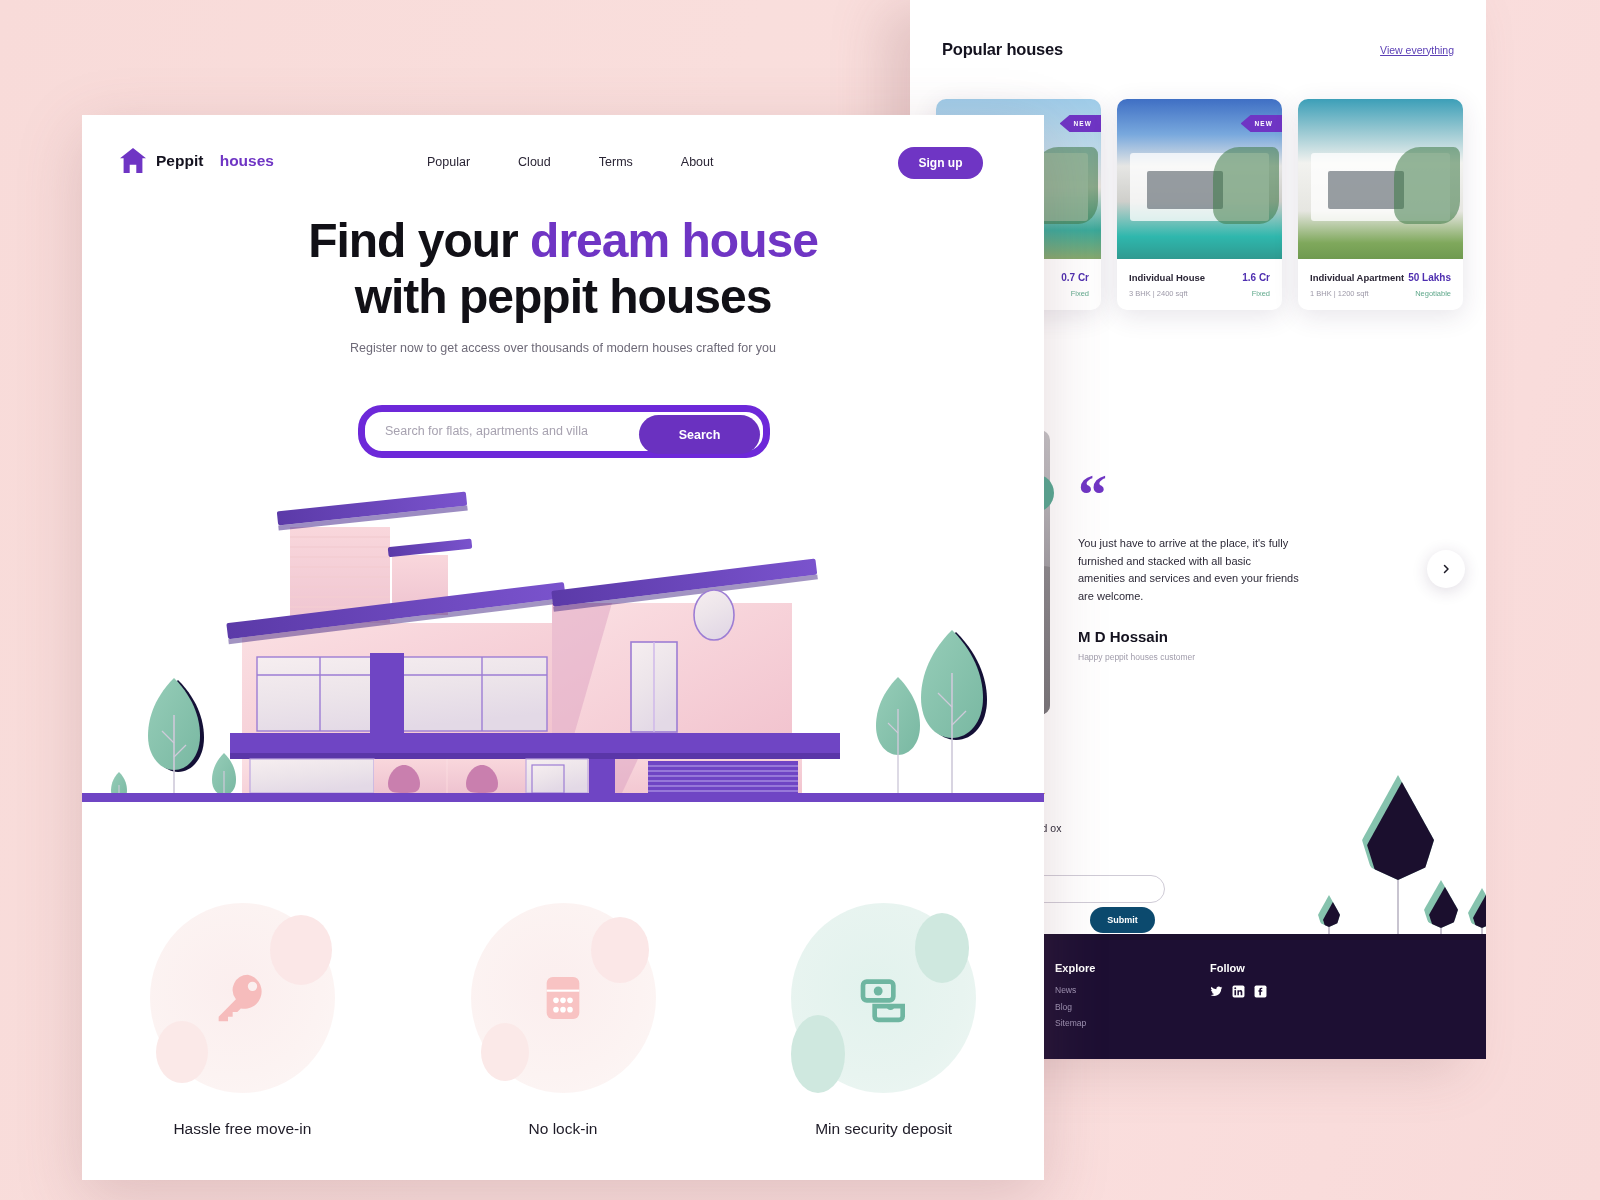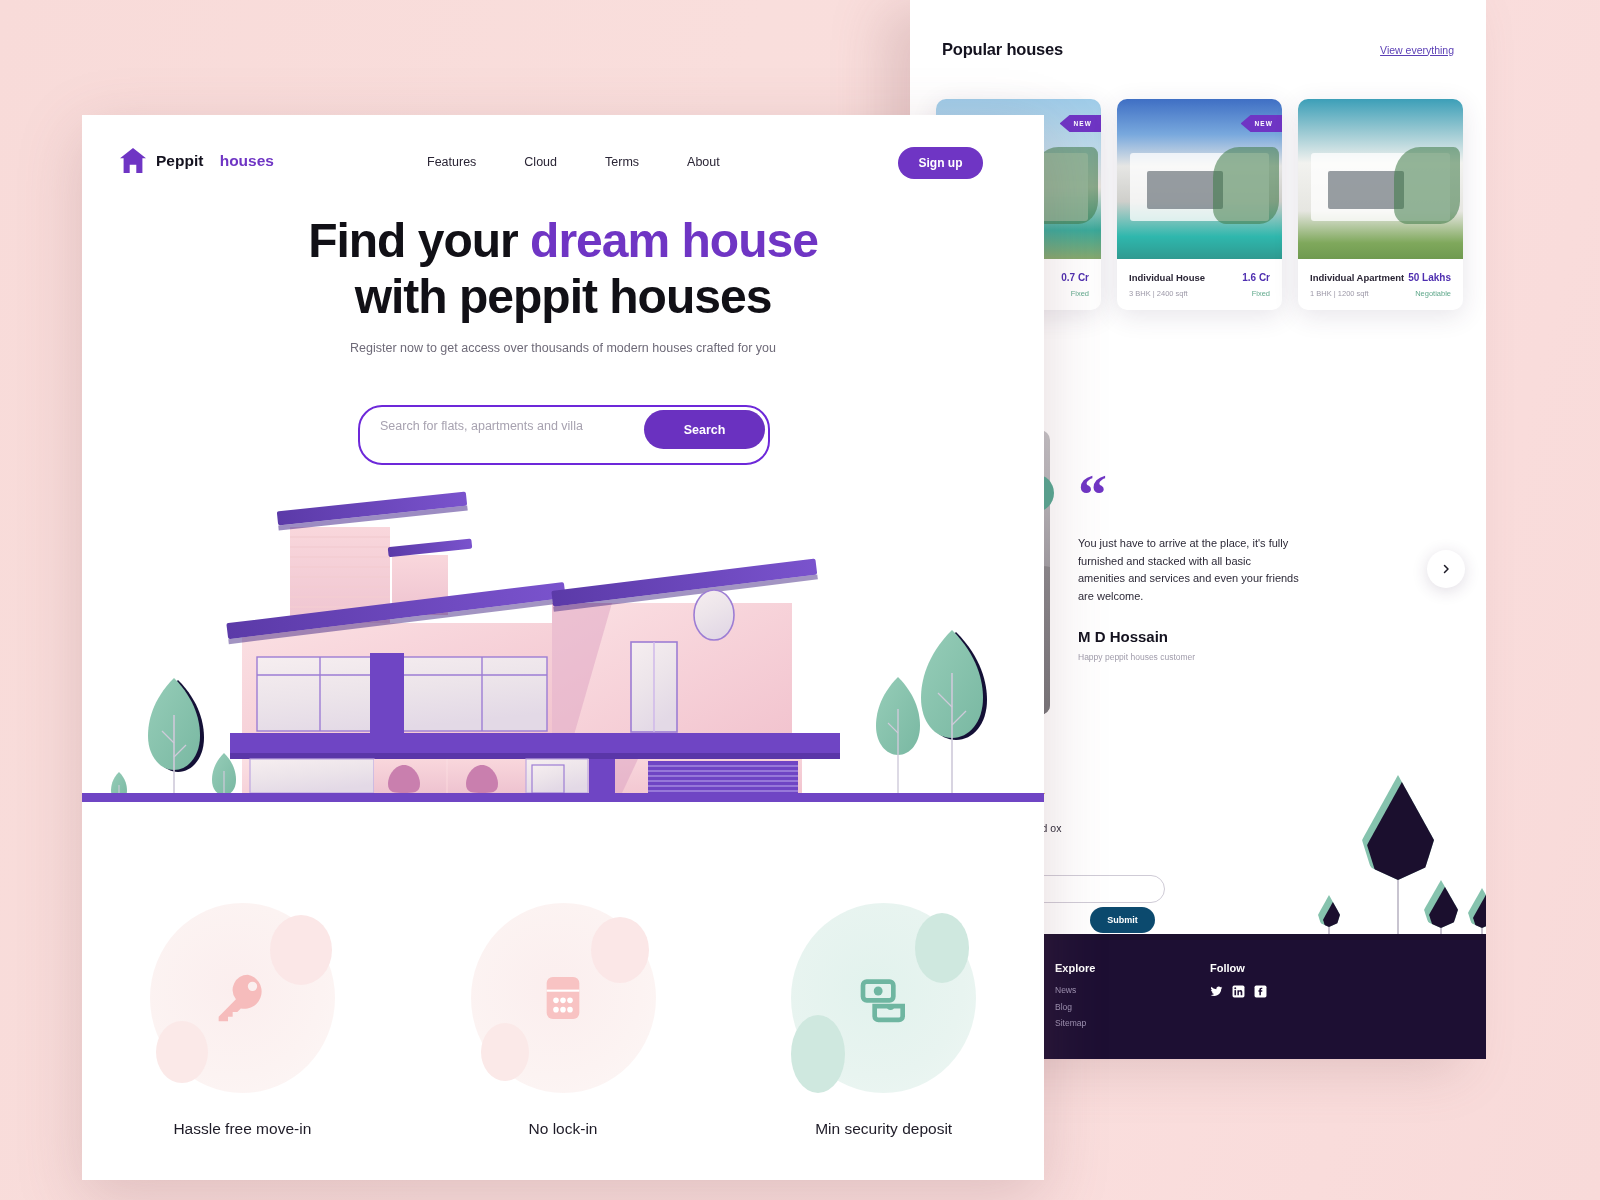--- a/index.html
+++ b/index.html
@@ -173,22 +173,22 @@
     position:absolute; left:0; top:98px; width:962px; text-align:center;
     font-size:48px; font-weight:bold; color:#111016; line-height:1.17; letter-spacing:-1px;
   }
   .hero-title .accent { color:#6f35c4; }
   .hero-sub {
     position:absolute; left:0; top:226px; width:962px; text-align:center;
     font-size:12.5px; color:#6e6a78;
   }
 
   .searchbar {
-    position:absolute; left:276px; top:290px; width:412px; height:60px;
-    border:2px solid #6d28d9; border-radius:24px; background:#fff;
+    position:absolute; left:276px; top:290px; width:412px; height:53px;
+    border:7px solid #6d28d9; border-radius:24px; background:#fff;
   }
   .search-input {
     position:absolute; left:20px; top:12px; width:270px;
     border:none; outline:none; font-size:12.5px; color:#29242f;
     font-family:"Liberation Sans", sans-serif; background:transparent;
   }
   .search-input::placeholder { color:#a7a2b0; }
   .search-btn {
     position:absolute; right:3px; top:3px; width:121px; height:39px; border-radius:21px;
     background:#6a31c0; color:#fff; font-size:12.5px; font-weight:bold;
@@ -398,21 +398,21 @@
           <path d="M13 0 26 10.2h-3.6V25h-6.1v-8.2h-6.6V25H3.6V10.2H0z"></path>
         </svg>
       </span>
       <span class="logo-text">
         <span>Peppit</span>
         <span class="accent">houses</span>
       </span>
     </div>
 
     <div class="nav-links">
-      <a href="#">Features</a>
+      <a href="#">Popular</a>
       <a href="#">Cloud</a>
       <a href="#">Terms</a>
       <a href="#">About</a>
     </div>
 
     <div class="signup">Sign up</div>
   </div>
 
   <h1 class="hero-title">
     <span>Find your </span><span class="accent">dream house</span><br>

